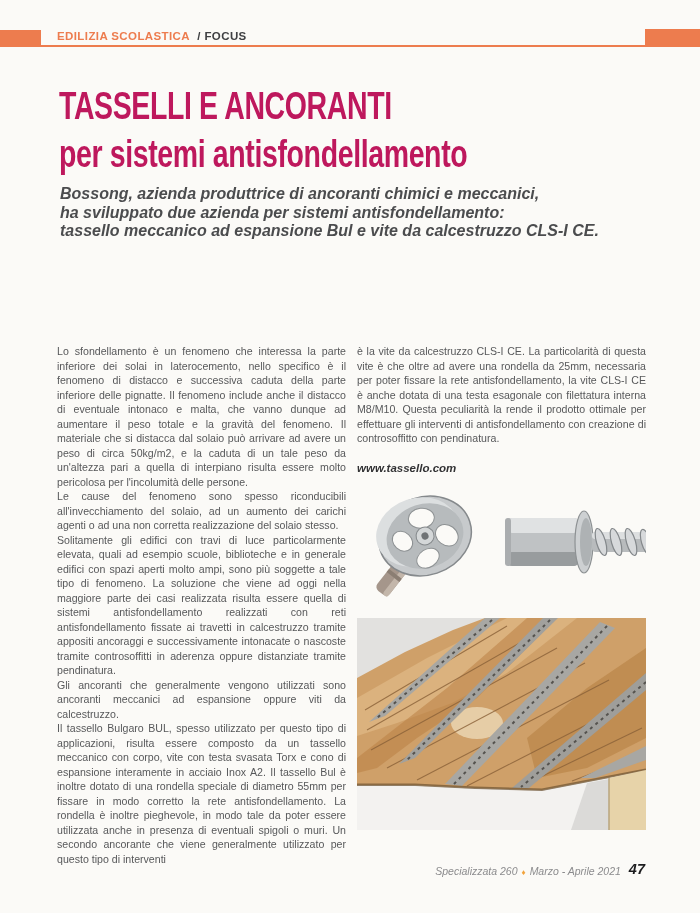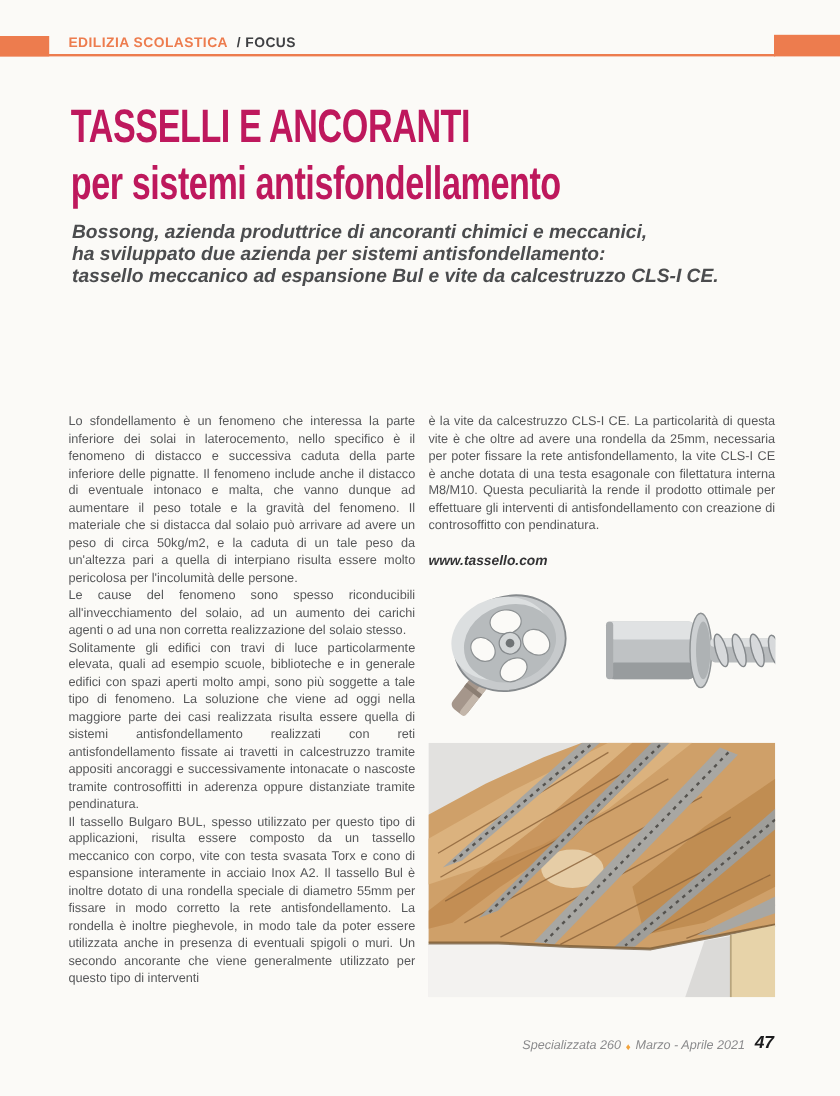--- a/index.html
+++ b/index.html
@@ -55,20 +55,21 @@
   <div>ha sviluppato due azienda per sistemi antisfondellamento:</div>
   <div>tassello meccanico ad espansione Bul e vite da calcestruzzo CLS-I CE.</div>
 </div>
 
 <div class="columns">
 
   <div class="col">
     <p>Lo sfondellamento è un fenomeno che interessa la parte inferiore dei solai in laterocemento, nello specifico è il fenomeno di distacco e successiva caduta della parte inferiore delle pignatte. Il fenomeno include anche il distacco di eventuale intonaco e malta, che vanno dunque ad aumentare il peso totale e la gravità del fenomeno. Il materiale che si distacca dal solaio può arrivare ad avere un peso di circa 50kg/m2, e la caduta di un tale peso da un'altezza pari a quella di interpiano risulta essere molto pericolosa per l'incolumità delle persone.</p>
     <p>Le cause del fenomeno sono spesso riconducibili all'invecchiamento del solaio, ad un aumento dei carichi agenti o ad una non corretta realizzazione del solaio stesso.</p>
     <p>Solitamente gli edifici con travi di luce particolarmente elevata, quali ad esempio scuole, biblioteche e in generale edifici con spazi aperti molto ampi, sono più soggette a tale tipo di fenomeno. La soluzione che viene ad oggi nella maggiore parte dei casi realizzata risulta essere quella di sistemi antisfondellamento realizzati con reti antisfondellamento fissate ai travetti in calcestruzzo tramite appositi ancoraggi e successivamente intonacate o nascoste tramite controsoffitti in aderenza oppure distanziate tramite pendinatura.</p>
+    <p>Gli ancoranti che generalmente vengono utilizzati sono ancoranti meccanici ad espansione oppure viti da calcestruzzo.</p>
     <p>Il tassello Bulgaro BUL, spesso utilizzato per questo tipo di applicazioni, risulta essere composto da un tassello meccanico con corpo, vite con testa svasata Torx e cono di espansione interamente in acciaio Inox A2. Il tassello Bul è inoltre dotato di una rondella speciale di diametro 55mm per fissare in modo corretto la rete antisfondellamento. La rondella è inoltre pieghevole, in modo tale da poter essere utilizzata anche in presenza di eventuali spigoli o muri. Un secondo ancorante che viene generalmente utilizzato per questo tipo di interventi</p>
   </div>
 
   <div class="col">
     <p>è la vite da calcestruzzo CLS-I CE. La particolarità di questa vite è che oltre ad avere una rondella da 25mm, necessaria per poter fissare la rete antisfondellamento, la vite CLS-I CE è anche dotata di una testa esagonale con filettatura interna M8/M10. Questa peculiarità la rende il prodotto ottimale per effettuare gli interventi di antisfondellamento con creazione di controsoffitto con pendinatura.</p>
     <div class="website">www.tassello.com</div>
 
     <div class="products">
       <svg width="289" height="118" viewBox="0 0 289 118">
 

